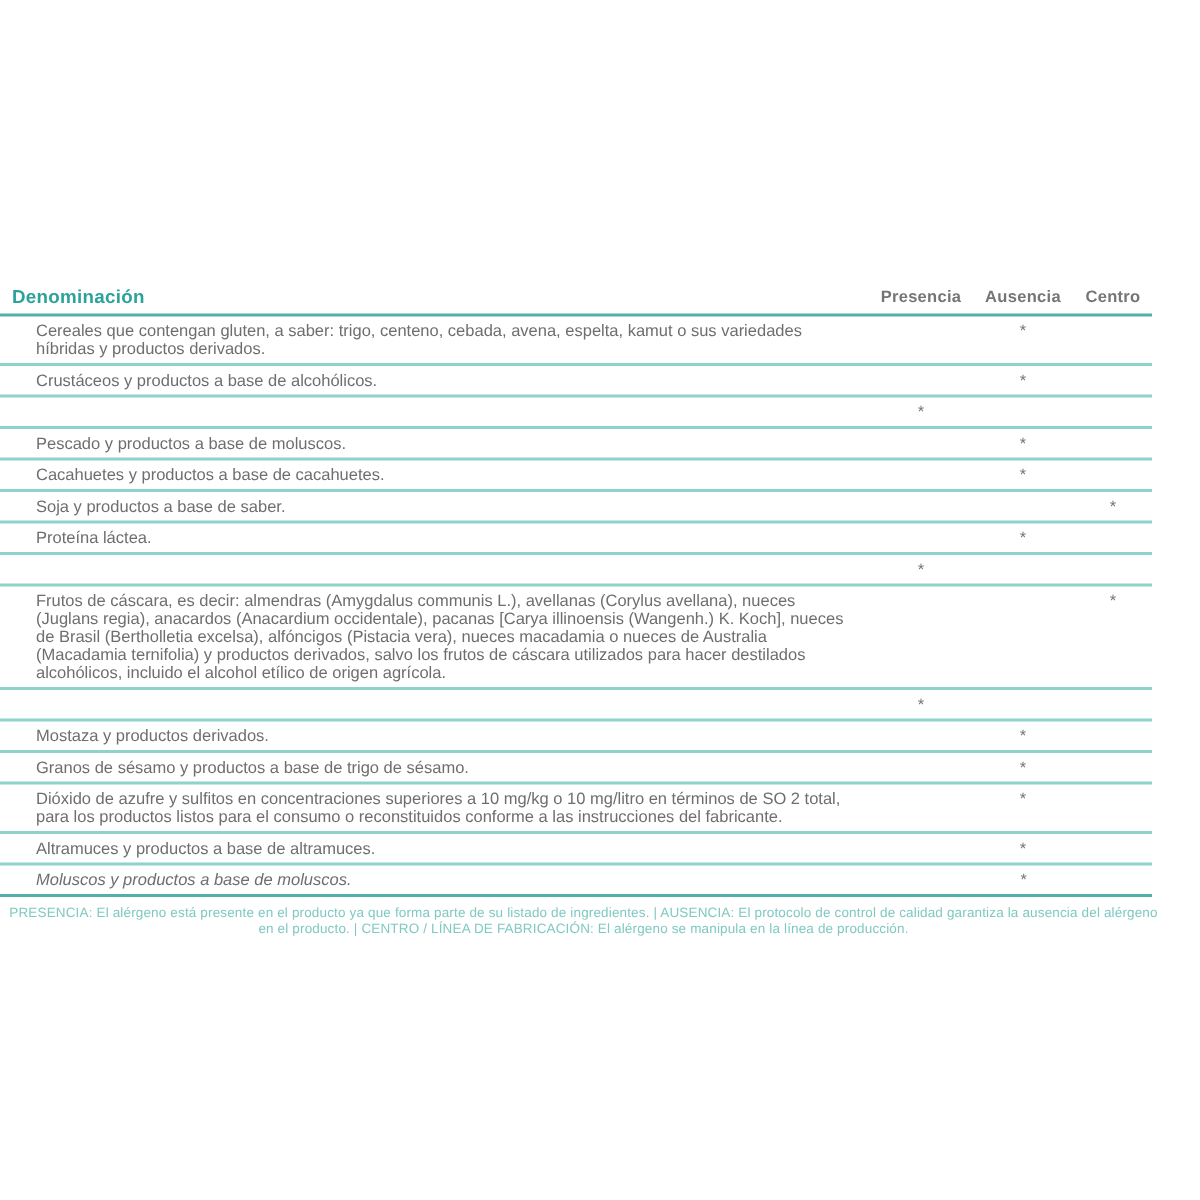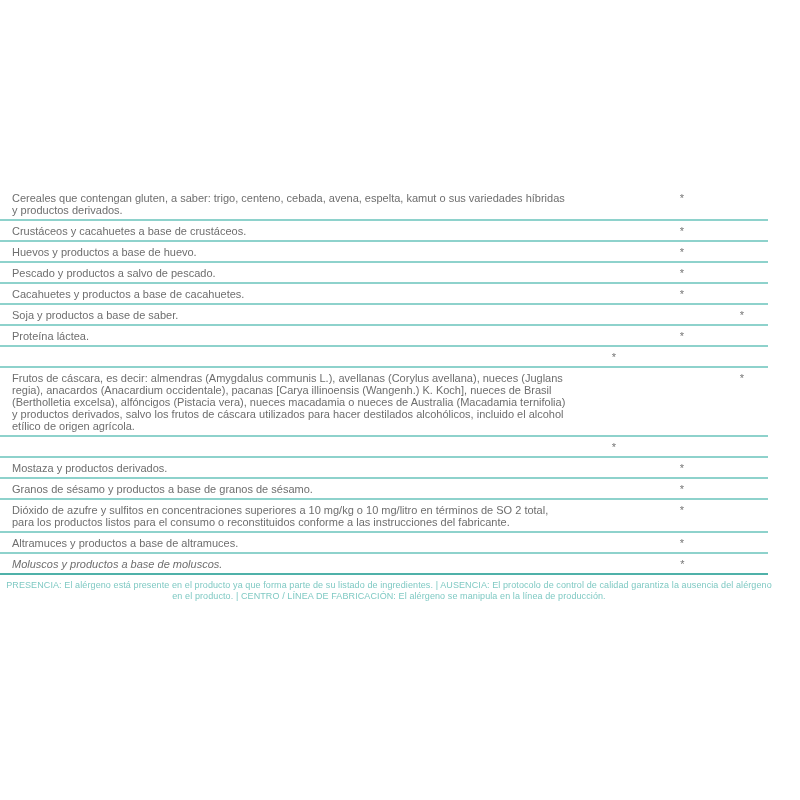--- a/index.html
+++ b/index.html
@@ -42,21 +42,21 @@
     letter-spacing:.2px;
   }
   .thead .cell.name{padding-left:8px;}
   .cell{
     font-size:11px;
     line-height:12px;
     color:var(--text);
     padding:4px 0 3px 0;
   }
   .cell.name{
-    padding-left:12px;
+    padding-left:24px;
     padding-right:14px;
   }
   .cell.mark{
     text-align:center;
     color:var(--mark);
     font-size:11px;
   }
   #rows .row:last-child{
     border-bottom-color:var(--line-strong);
     font-style:italic;
@@ -69,44 +69,49 @@
     color:var(--legend);
     letter-spacing:.1px;
     text-align:center;
   }
 </style>
 </head>
 <body>
 
 <div class="page">
   <div class="allergen-table">
+    <div class="row thead">
+      <div class="cell name">Denominación</div>
+      <div class="cell mark">Presencia</div>
+      <div class="cell mark">Ausencia</div>
+      <div class="cell mark">Centro</div>
+    </div>
     <div id="rows">
   <div class="row">
     <div class="cell name">Cereales que contengan gluten, a saber: trigo, centeno, cebada, avena, espelta, kamut o sus variedades híbridas y productos derivados.</div>
     <div class="cell mark"></div>
     <div class="cell mark">*</div>
     <div class="cell mark"></div>
   </div>
 
   <div class="row">
-    <div class="cell name">Crustáceos y cacahuetes a base de crustáceos.</div>
+    <div class="cell name">Crustáceos y productos a base de alcohólicos.</div>
     <div class="cell mark"></div>
     <div class="cell mark">*</div>
     <div class="cell mark"></div>
   </div>
 
   <div class="row">
-    <div class="cell name">Huevos y productos a base de huevo.</div>
     <div class="cell mark"></div>
     <div class="cell mark">*</div>
     <div class="cell mark"></div>
   </div>
 
   <div class="row">
-    <div class="cell name">Pescado y productos a salvo de pescado.</div>
+    <div class="cell name">Pescado y productos a base de moluscos.</div>
     <div class="cell mark"></div>
     <div class="cell mark">*</div>
     <div class="cell mark"></div>
   </div>
 
   <div class="row">
     <div class="cell name">Cacahuetes y productos a base de cacahuetes.</div>
     <div class="cell mark"></div>
     <div class="cell mark">*</div>
     <div class="cell mark"></div>
@@ -146,21 +151,21 @@
   </div>
 
   <div class="row">
     <div class="cell name">Mostaza y productos derivados.</div>
     <div class="cell mark"></div>
     <div class="cell mark">*</div>
     <div class="cell mark"></div>
   </div>
 
   <div class="row">
-    <div class="cell name">Granos de sésamo y productos a base de granos de sésamo.</div>
+    <div class="cell name">Granos de sésamo y productos a base de trigo de sésamo.</div>
     <div class="cell mark"></div>
     <div class="cell mark">*</div>
     <div class="cell mark"></div>
   </div>
 
   <div class="row">
     <div class="cell name">Dióxido de azufre y sulfitos en concentraciones superiores a 10 mg/kg o 10 mg/litro en términos de SO 2 total, para los productos listos para el consumo o reconstituidos conforme a las instrucciones del fabricante.</div>
     <div class="cell mark"></div>
     <div class="cell mark">*</div>
     <div class="cell mark"></div>

